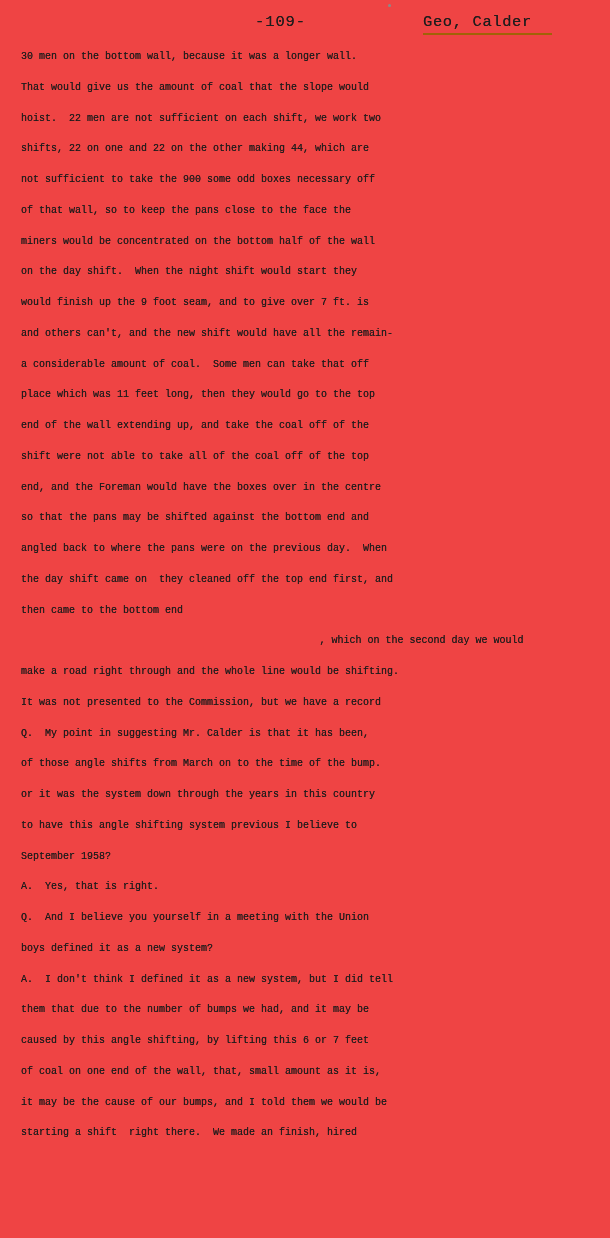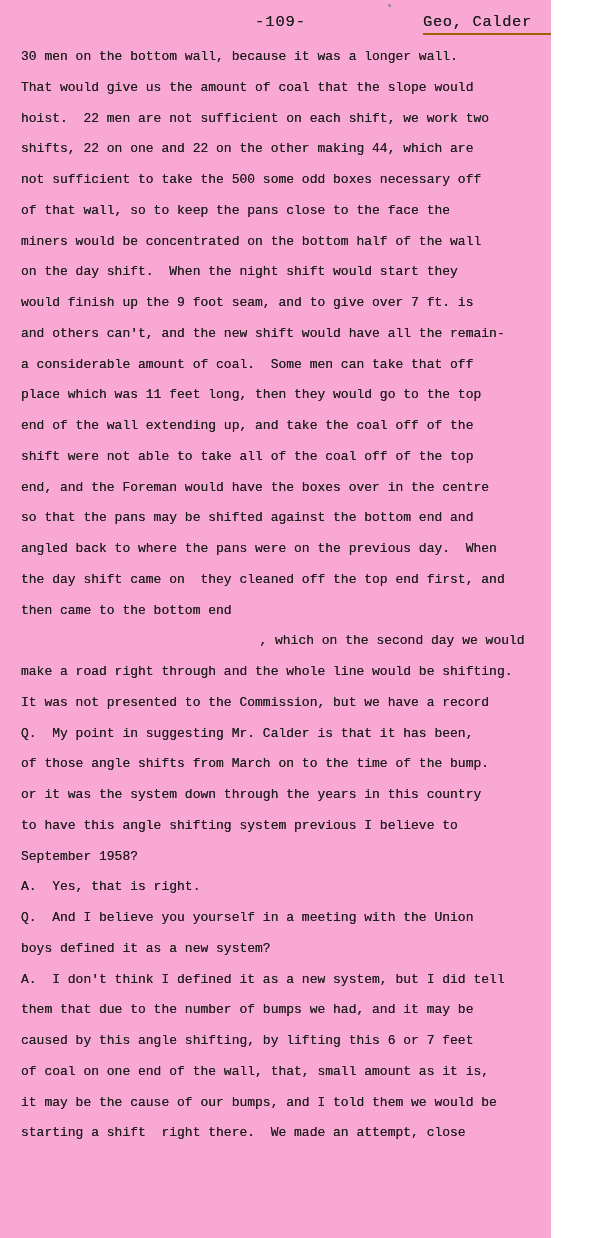--- a/index.html
+++ b/index.html
@@ -2,23 +2,23 @@
 <html><head>
 <meta charset="utf-8">
 <style>
   html, body {
     margin: 0;
     padding: 0;
     background: #ffffff;
   }
   .page {
     position: relative;
-    width: 551px;
+    width: 610px;
     height: 1238px;
-    background: #f9a8d4;
+    background: #ef4444;
     overflow: hidden;
     font-family: "Liberation Mono", "DejaVu Sans Mono", monospace;
     color: #1d1d1d;
   }
   .stray {
     position: absolute;
     left: 388px;
     top: 4px;
     width: 3px;
     height: 3px;
@@ -50,21 +50,21 @@
     padding-bottom: 2px;
     padding-right: 20px;
     border-bottom: 2px solid #a16207;
     text-shadow: 0 0 0.6px rgba(20,20,20,0.75);
   }
   .body {
     position: absolute;
     left: 21px;
     top: 42px;
     right: 0;
-    font-size: 13px;
+    font-size: 10px;
   }
   .line {
     white-space: pre;
     line-height: 30.75px;
     height: 30.75px;
     text-shadow: 0 0 0.6px rgba(20,20,20,0.75);
   }
   .line.indent {
     padding-left: 212px;
     text-align: center;
@@ -77,21 +77,21 @@
   <span class="stray"></span>
   <div class="header">
     <span class="pagenum">-109-</span>
     <span class="witness">Geo, Calder</span>
   </div>
   <div class="body">
       <div class="line">30 men on the bottom wall, because it was a longer wall.</div>
       <div class="line">That would give us the amount of coal that the slope would</div>
       <div class="line">hoist.  22 men are not sufficient on each shift, we work two</div>
       <div class="line">shifts, 22 on one and 22 on the other making 44, which are</div>
-      <div class="line">not sufficient to take the 500 some odd boxes necessary off</div>
+      <div class="line">not sufficient to take the 900 some odd boxes necessary off</div>
       <div class="line">of that wall, so to keep the pans close to the face the</div>
       <div class="line">miners would be concentrated on the bottom half of the wall</div>
       <div class="line">on the day shift.  When the night shift would start they</div>
       <div class="line">would finish up the 9 foot seam, and to give over 7 ft. is</div>
       <div class="line">and others can't, and the new shift would have all the remain-</div>
       <div class="line">a considerable amount of coal.  Some men can take that off</div>
       <div class="line">place which was 11 feet long, then they would go to the top</div>
       <div class="line">end of the wall extending up, and take the coal off of the</div>
       <div class="line">shift were not able to take all of the coal off of the top</div>
       <div class="line">end, and the Foreman would have the boxes over in the centre</div>
@@ -108,15 +108,15 @@
       <div class="line">to have this angle shifting system previous I believe to</div>
       <div class="line">September 1958?</div>
       <div class="line">A.  Yes, that is right.</div>
       <div class="line">Q.  And I believe you yourself in a meeting with the Union</div>
       <div class="line">boys defined it as a new system?</div>
       <div class="line">A.  I don't think I defined it as a new system, but I did tell</div>
       <div class="line">them that due to the number of bumps we had, and it may be</div>
       <div class="line">caused by this angle shifting, by lifting this 6 or 7 feet</div>
       <div class="line">of coal on one end of the wall, that, small amount as it is,</div>
       <div class="line">it may be the cause of our bumps, and I told them we would be</div>
-      <div class="line">starting a shift  right there.  We made an attempt, close</div>
+      <div class="line">starting a shift  right there.  We made an finish, hired</div>
     </div>
 </div>
 
 </body></html>

